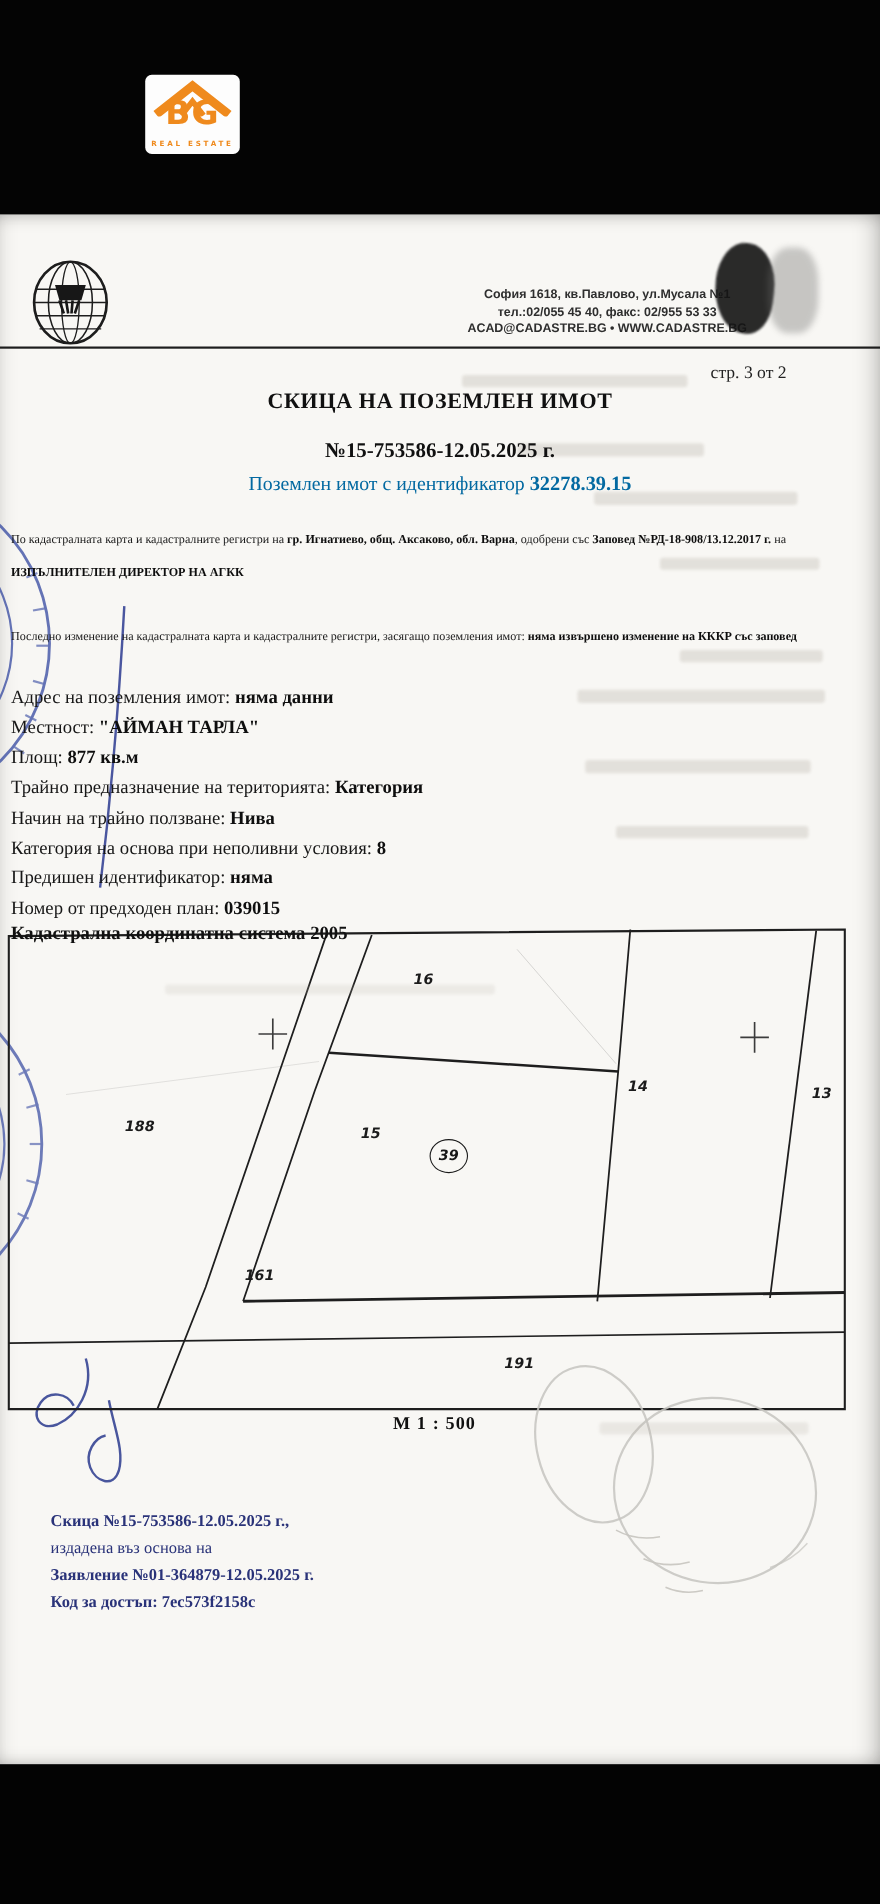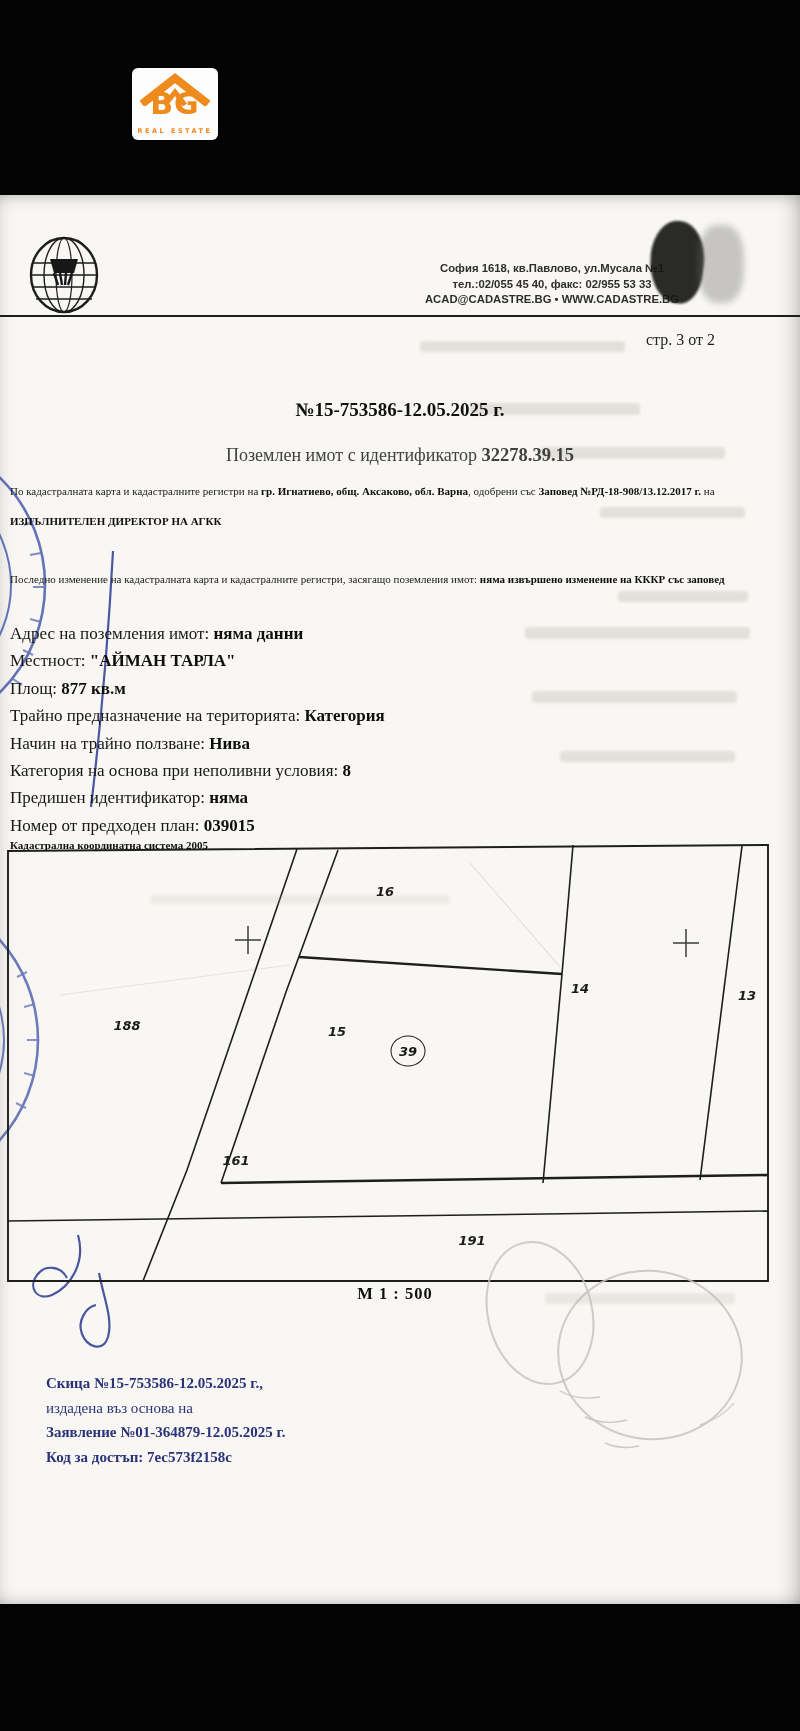--- a/index.html
+++ b/index.html
@@ -28,27 +28,27 @@
   .hdr-rule{position:absolute;left:0;top:120px;width:800px;height:2.4px;background:#1d1d1d;}
   .agency-name{position:absolute;left:104px;top:76px;font-family:"DejaVu Sans",sans-serif;
                font-weight:bold;font-size:12.5px;line-height:17px;letter-spacing:.8px;color:#171717;}
   .address{position:absolute;left:418px;top:66px;width:268px;text-align:center;
            font-family:"Liberation Sans",sans-serif;font-weight:bold;font-size:11.3px;
            line-height:15.5px;color:#2e2e2e;}
   .pageno{position:absolute;left:646px;top:136px;font-size:16px;color:#222;}
   .t-center{position:absolute;left:0;width:800px;text-align:center;}
   .title-main{top:159px;font-weight:bold;font-size:20px;letter-spacing:.6px;color:#101010;}
   .title-num{top:204px;font-weight:bold;font-size:19px;color:#101010;}
-  .title-ident{top:250px;font-size:18px;color:#404040;}
+  .title-ident{top:234px;font-size:18px;color:#0369a1;}
   .title-ident b{font-size:18.5px;}
   .para{position:absolute;left:10px;width:748px;font-size:11px;line-height:29.5px;color:#181818;}
   .para .b, .attr .b{font-weight:bold;color:#0e0e0e;}
   .attrs{position:absolute;left:10px;top:429px;width:760px;font-size:17px;}
   .attr{height:27.4px;white-space:nowrap;}
-  .coordsys{position:absolute;left:10px;top:644px;font-weight:bold;font-size:11px;color:#111;}
+  .coordsys{position:absolute;left:10px;top:644px;font-weight:bold;font-size:17px;color:#111;}
   
   .maplbl{position:absolute;transform:translate(-50%,-50%);font-family:"DejaVu Sans",sans-serif;
           font-style:italic;font-weight:bold;font-size:13px;color:#1b1b1b;}
   .circle39{position:absolute;left:408px;top:856px;width:33px;height:29px;border:1.7px solid #1c1c1c;
             border-radius:50%;transform:translate(-50%,-50%);display:flex;align-items:center;justify-content:center;}
   .circle39 span{font-family:"DejaVu Sans",sans-serif;font-style:italic;font-weight:bold;font-size:13px;}
   .scale{position:absolute;left:0;top:1089px;width:790px;text-align:center;font-weight:bold;
          font-size:16.5px;letter-spacing:1px;color:#101010;}
   .neighbors{position:absolute;left:14px;top:1110px;font-weight:bold;font-size:17.5px;color:#101010;}
   .bluenote{position:absolute;left:46px;top:1176px;font-size:15px;line-height:24.5px;color:#2a3379;}
@@ -158,20 +158,21 @@
       <div>София 1618, кв.Павлово, ул.Мусала №1</div>
       <div>тел.:02/055 45 40, факс: 02/955 53 33</div>
       <div>ACAD@CADASTRE.BG • WWW.CADASTRE.BG</div>
     </div>
     <div class="blotch"></div>
     <div class="blotch2"></div>
     <div class="hdr-rule"></div>
 
     <div class="pageno">стр. 3 от 2</div>
 
+    <div class="t-center title-main">СКИЦА НА ПОЗЕМЛЕН ИМОТ</div>
     <div class="t-center title-num">№15-753586-12.05.2025 г.</div>
     <div class="t-center title-ident">
       <span>Поземлен имот с идентификатор </span><b>32278.39.15</b>
     </div>
 
     <div class="para" style="top:282px"><span>По кадастралната карта и кадастралните регистри на </span><span class="b">гр. Игнатиево, общ. Аксаково, обл. Варна</span><span>, одобрени със </span><span class="b">Заповед №РД-18-908/13.12.2017 г.</span><span> на </span><span class="b">ИЗПЪЛНИТЕЛЕН ДИРЕКТОР НА АГКК</span></div>
     <div class="para" style="top:370px"><span>Последно изменение на кадастралната карта и кадастралните регистри, засягащо поземления имот: </span><span class="b">няма извършено изменение на КККР със заповед</span></div>
 
     <div class="attrs">
       <div class="attr"><span>Адрес на поземления имот: </span><span class="b">няма данни</span></div>

